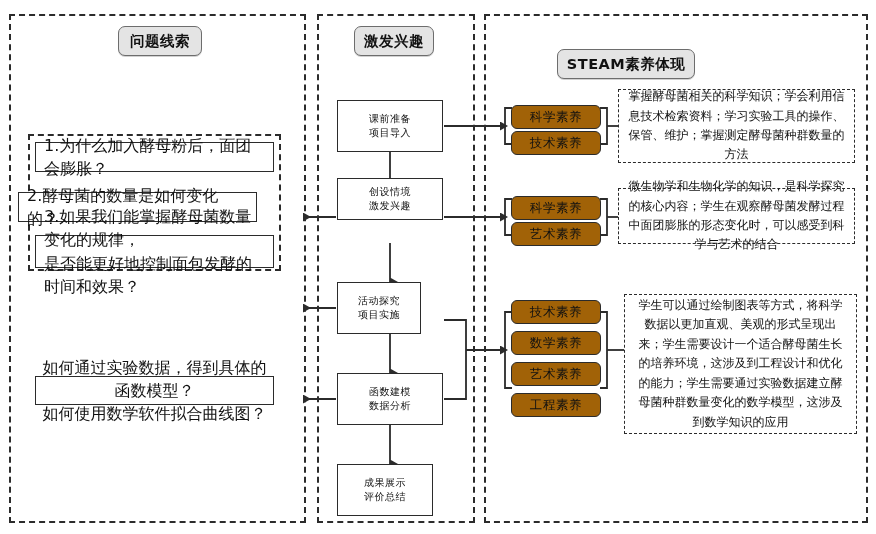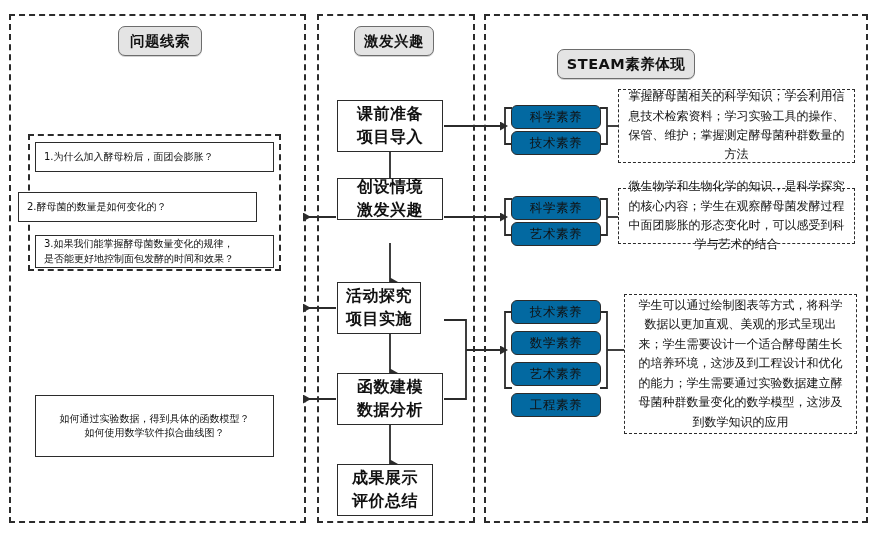--- a/index.html
+++ b/index.html
@@ -66,44 +66,44 @@
     display: flex;
     align-items: center;
     justify-content: center;
     text-align: center;
     font-size: 13px;
     line-height: 1.42;
     padding: 2px 6px;
     white-space: pre-line;
   }
   .stage-box {
+    font-size: 10px;
+    font-weight: 400;
+    letter-spacing: 0.5px;
+  }
+  .question-box {
     font-size: 16px;
-    font-weight: 700;
-    letter-spacing: 0.5px;
-  }
-  .question-box {
-    font-size: 10px;
     justify-content: flex-start;
     text-align: left;
     padding-left: 8px;
     line-height: 1.45;
   }
   .question-box.centered {
     justify-content: center;
     text-align: center;
     padding-left: 6px;
   }
 
   
   .chip {
     position: absolute;
     box-sizing: border-box;
     border: 1.8px solid #2b2b2b;
     border-radius: 6px;
-    background: #0369a1;
+    background: #a16207;
     color: #111;
     display: flex;
     align-items: center;
     justify-content: center;
     font-size: 12.5px;
     letter-spacing: 0.6px;
   }
 
   
   .desc {
@@ -182,21 +182,21 @@
   <div class="header-pill" style="left:354px; top:26px; width:80px; height:30px;">激发兴趣</div>
   <div class="header-pill" style="left:557px; top:26px; width:138px; height:30px;margin-top:23px;">STEAM素养体现</div>
 
   <div class="subgroup" style="left:28px; top:134px; width:253px; height:137px;"></div>
 
   <div class="box question-box" style="left:35px; top:142px; width:239px; height:30px;">1.为什么加入酵母粉后，面团会膨胀？</div>
   <div class="box question-box" style="left:18px; top:192px; width:239px; height:30px;">2.酵母菌的数量是如何变化的？</div>
   <div class="box question-box" style="left:35px; top:235px; width:239px; height:33px;">3.如果我们能掌握酵母菌数量变化的规律，
 是否能更好地控制面包发酵的时间和效果？</div>
 
-  <div class="box question-box centered" style="left:35px; top:376px; width:239px; height:62px;margin-top:19px;">如何通过实验数据，得到具体的函数模型？
+  <div class="box question-box centered" style="left:35px; top:376px; width:239px; height:29px;">如何通过实验数据，得到具体的函数模型？
 如何使用数学软件拟合曲线图？</div>
 
   <div class="box stage-box" style="left:337px; top:100px; width:106px; height:52px;">课前准备
 项目导入</div>
   <div class="box stage-box" style="left:337px; top:178px; width:106px; height:42px;">创设情境
 激发兴趣</div>
   <div class="box stage-box" style="left:337px; top:282px; width:84px; height:52px;">活动探究
 项目实施</div>
   <div class="box stage-box" style="left:337px; top:373px; width:106px; height:52px;">函数建模
 数据分析</div>

